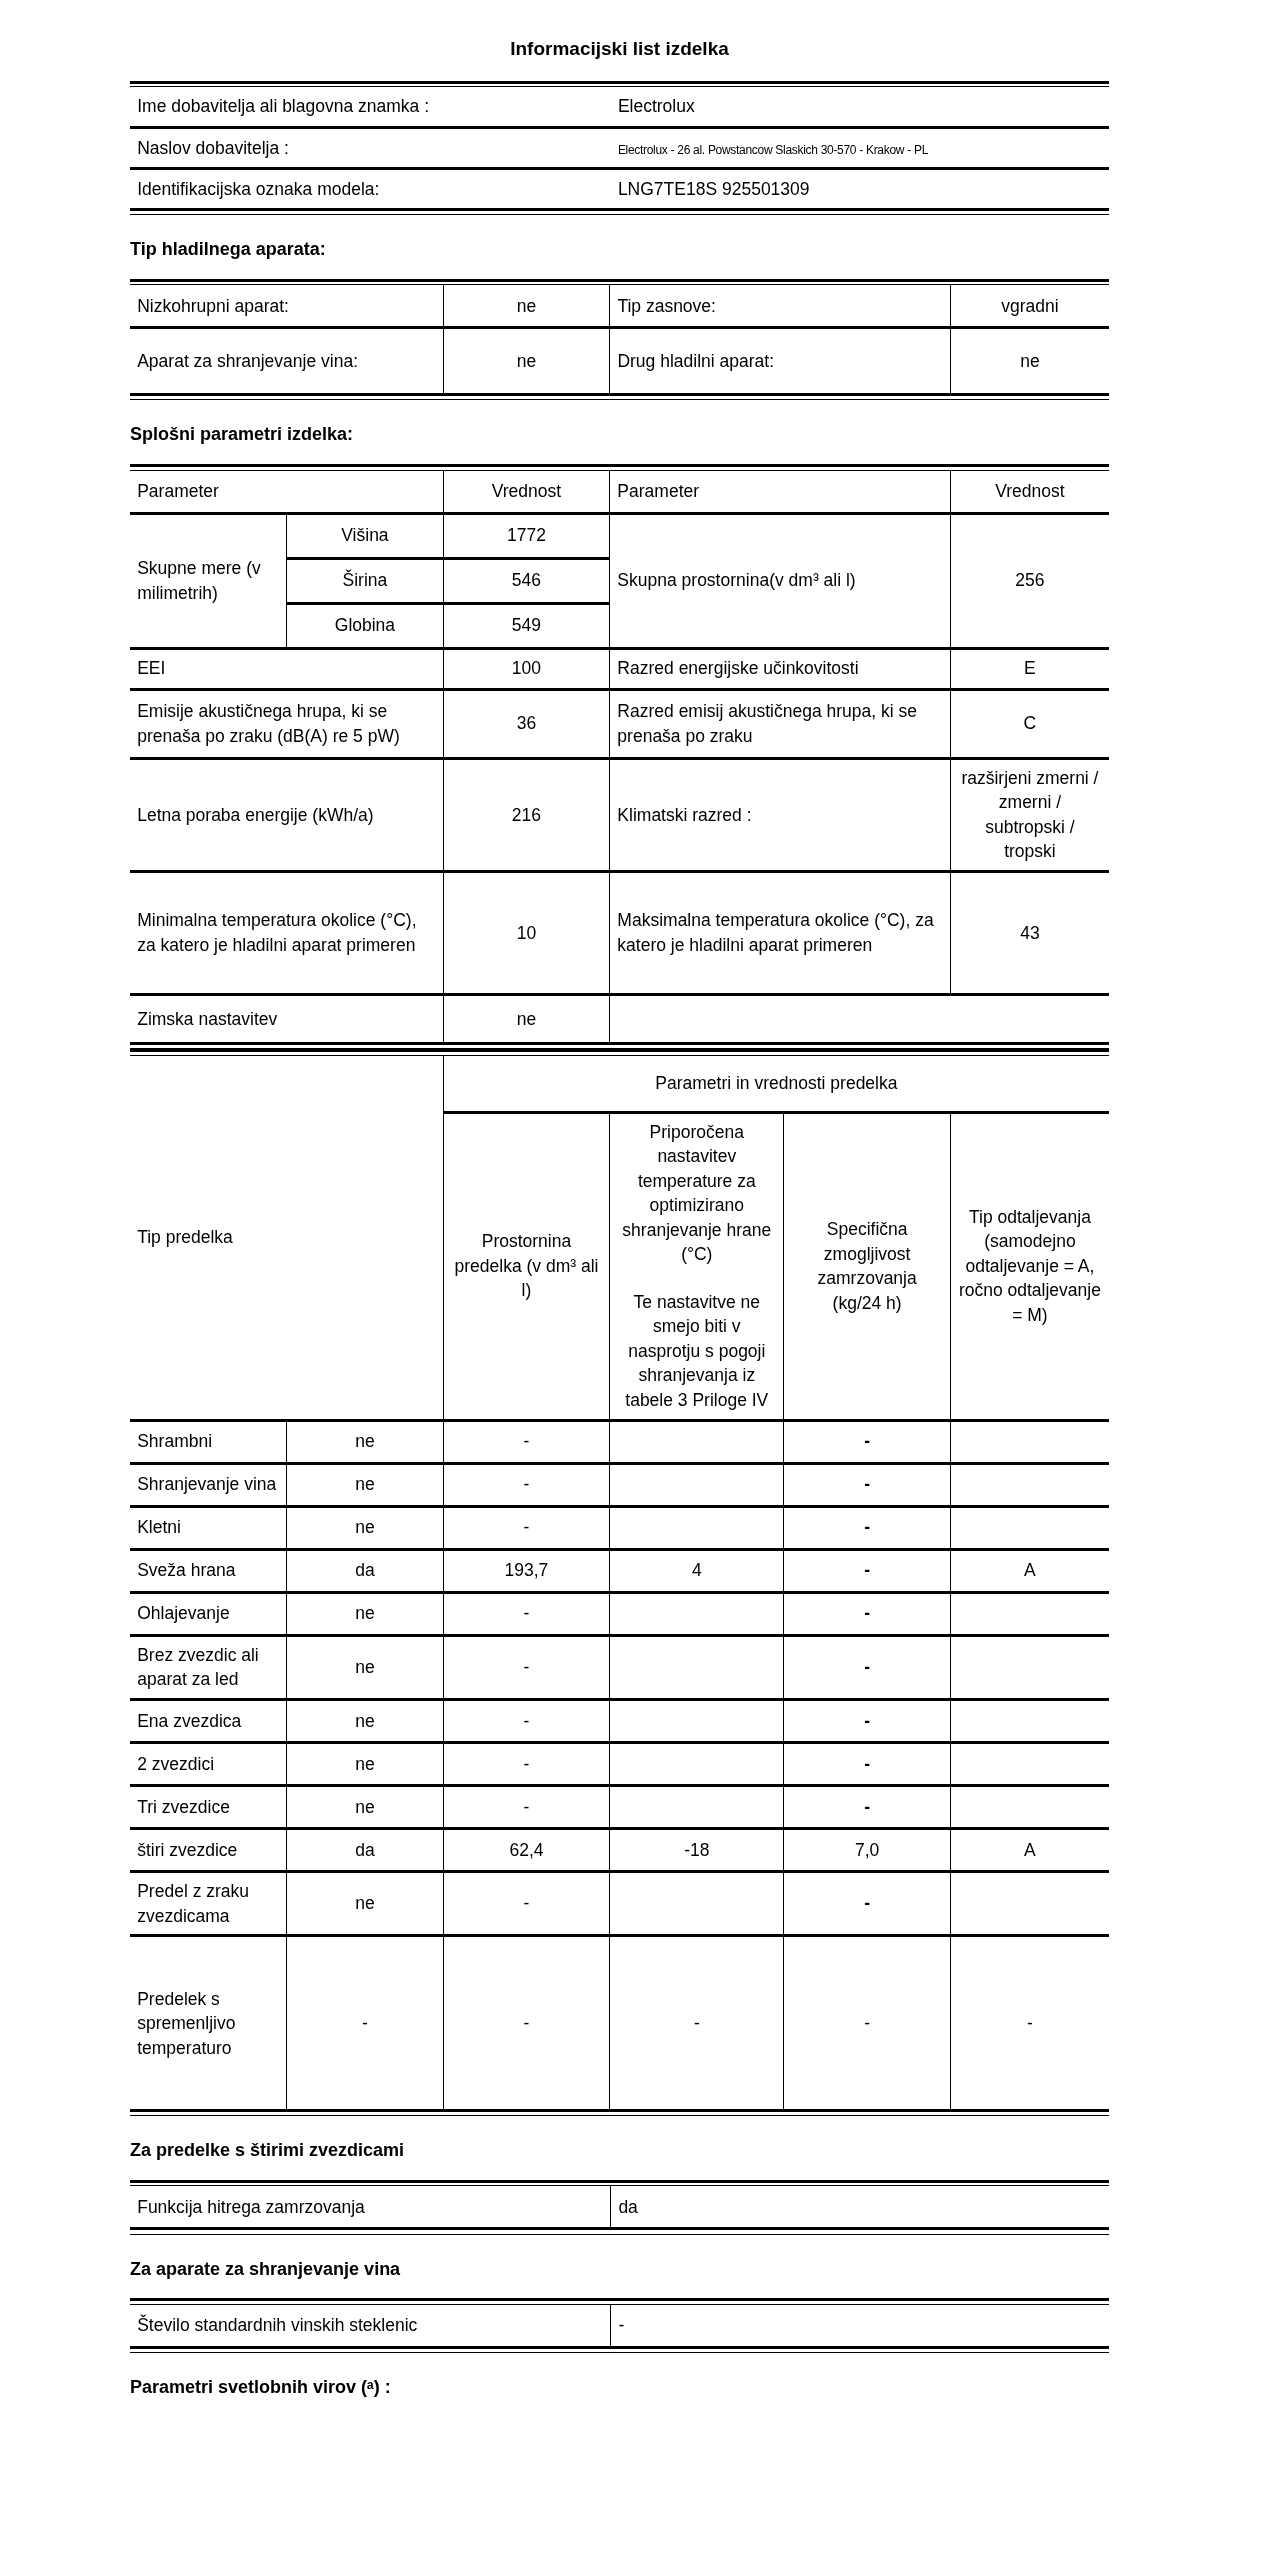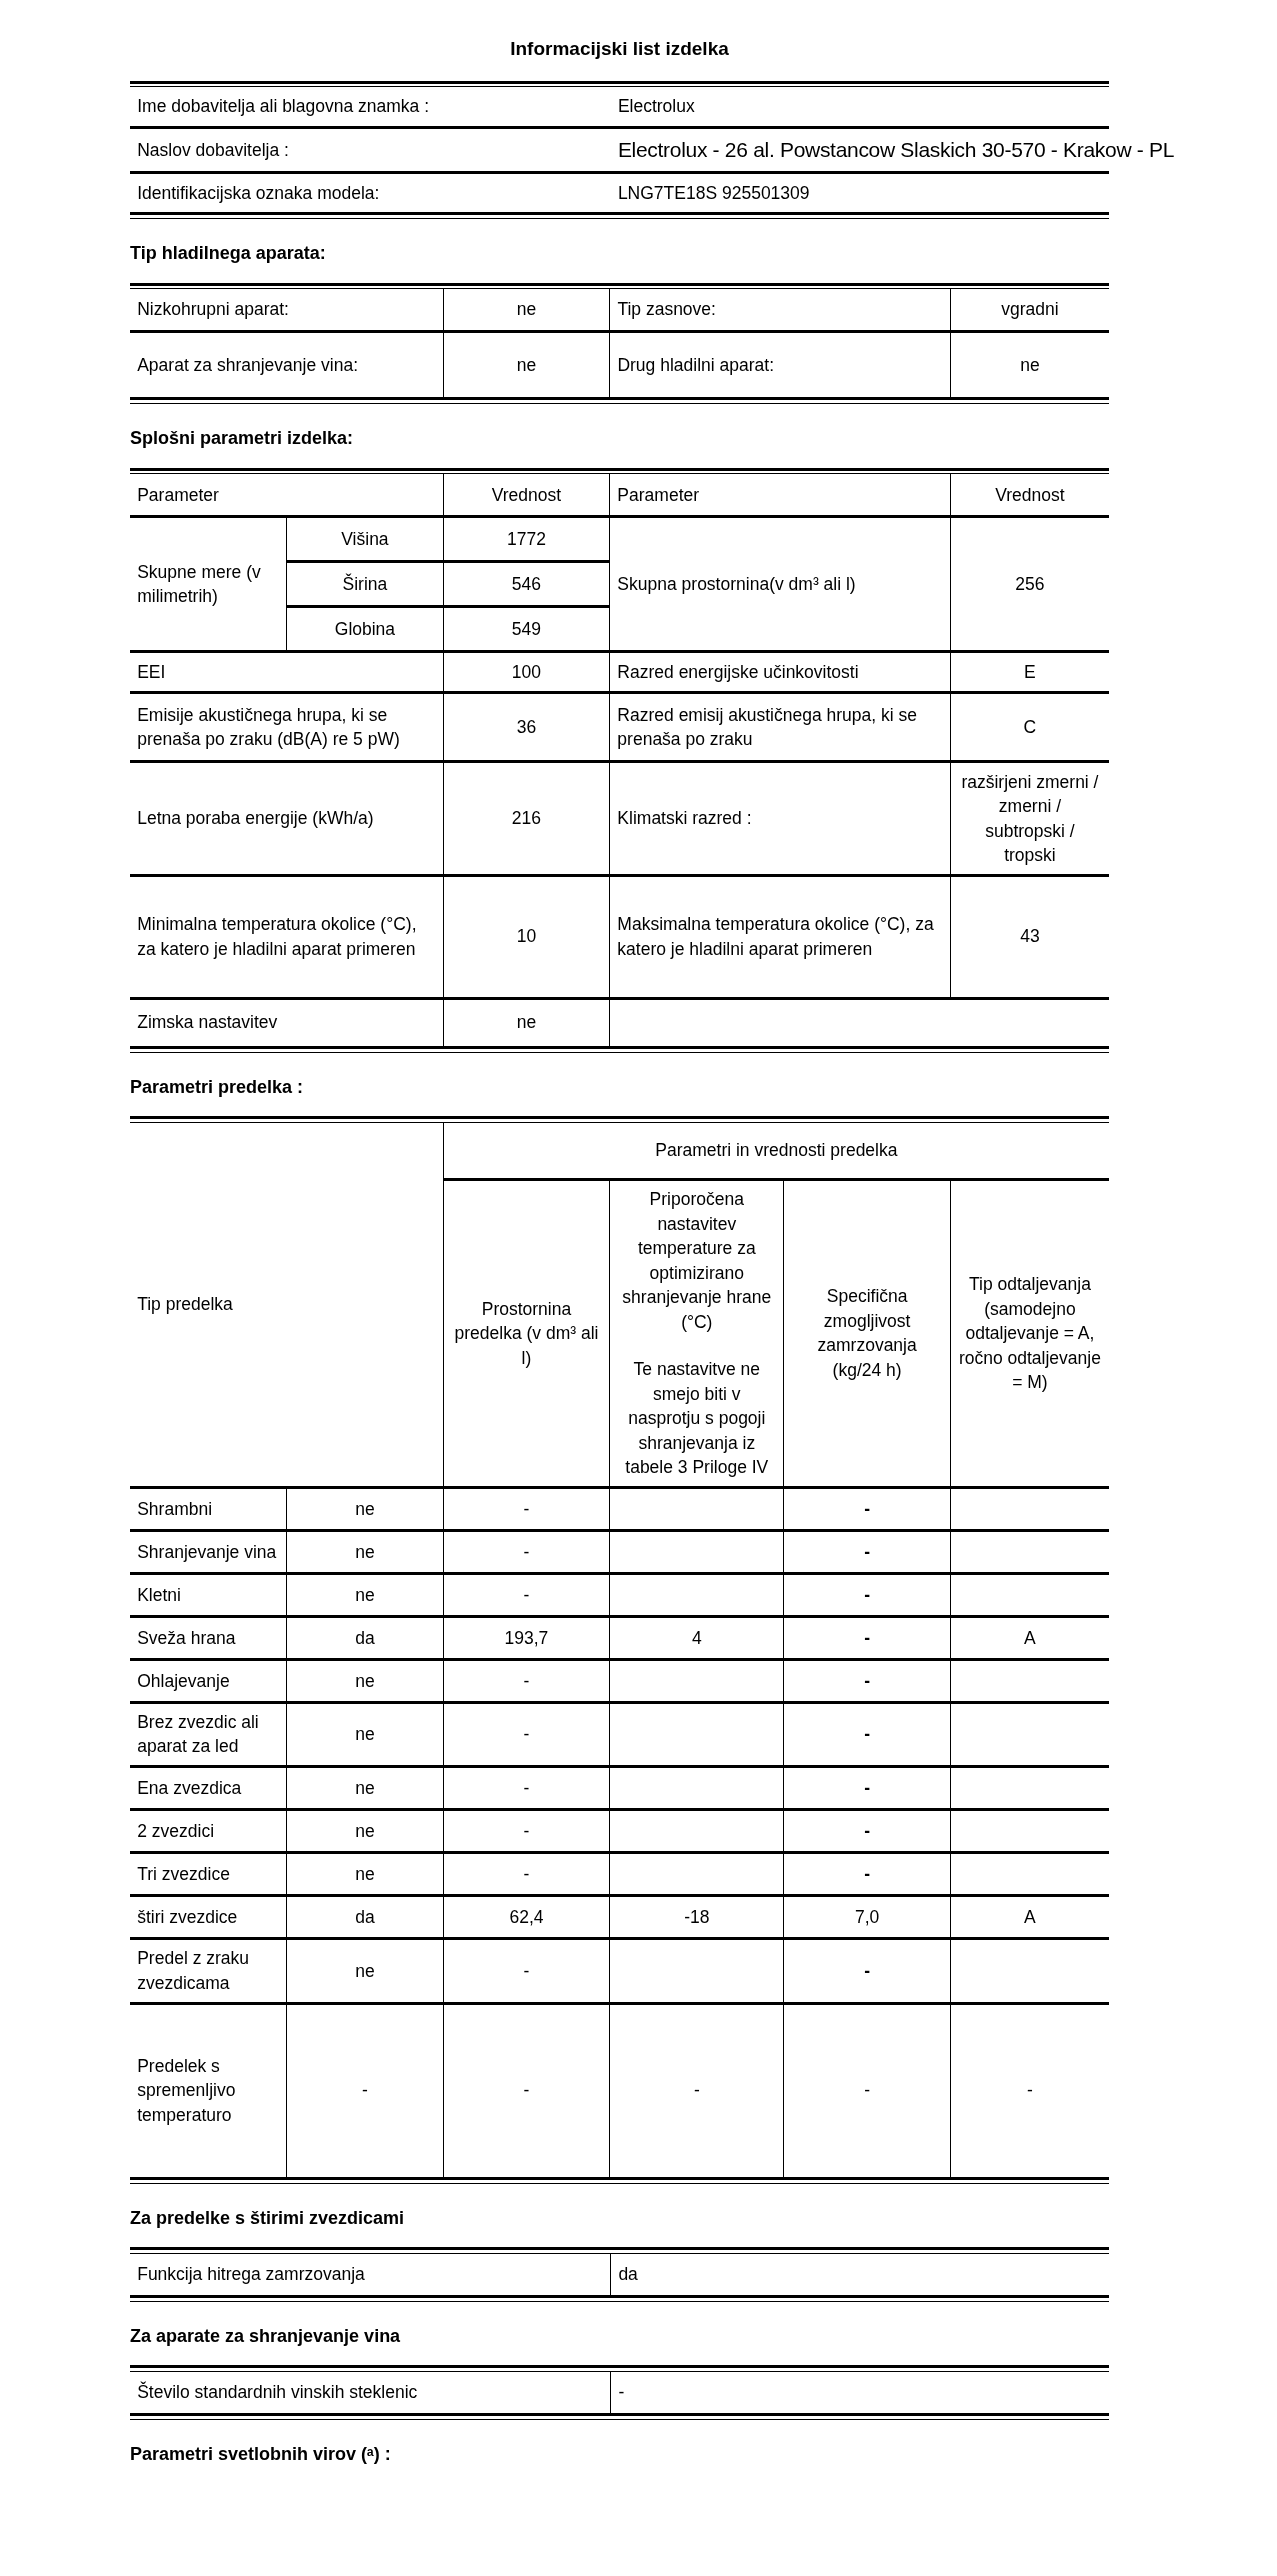--- a/index.html
+++ b/index.html
@@ -13,21 +13,21 @@
   table.tbl{width:100%;border-collapse:collapse;table-layout:fixed;
             border-top:1.5px solid #000;border-bottom:3.6px solid #000;font-size:17.5px;line-height:1.4;}
   table.tbl td{border:1.5px solid #000;vertical-align:middle;padding:6.2px 7.2px;word-wrap:break-word;}
   table.tbl tr:not(:first-child) td{border-top-width:3.1px;}
   table.tbl td:first-child{border-left:none;}
   table.tbl td:last-child{border-right:none;}
   table.tbl.nov td{border-left:none;border-right:none;}
   td.lab{text-align:left;}
   td.cen{text-align:center;}
   td.vl{text-align:left;}
-  .supval{white-space:nowrap;font-size:21px;letter-spacing:-0.3px;}
+  .supval{white-space:nowrap;font-size:12px;letter-spacing:-0.3px;}
   .bd{font-weight:bold;}
   tr.r80{height:41px;} tr.r84{height:43px;} tr.r88{height:45px;} tr.r96{height:49px;}
   tr.r130{height:67px;margin-left:47px;} tr.r134{height:69px;} tr.r170{height:88px;} tr.r238{height:123px;}
   tr.r110{height:57px;} tr.r510{height:263px;} tr.dr{height:43px;} tr.tall{height:175px;}
   .hdrgap{margin-top:23px;}
 </style>
 </head>
 <body>
 
 <div class="page">
@@ -142,21 +142,20 @@
         </tr>
         <tr class="r96">
           <td class="lab" colspan="2"><span>Zimska nastavitev</span></td>
           <td class="cen"><span>ne</span></td>
           <td colspan="2"><span></span></td>
         </tr>
       </tbody>
         </table>
     </div>
 
-    <div class="sect-title">Parametri predelka :</div>
     <div class="tw">
       <table class="tbl">
         <colgroup>
             <col style="width:16%">
             <col style="width:16%">
             <col style="width:17%">
             <col style="width:17.8%">
             <col style="width:17%">
             <col style="width:16.2%">
           </colgroup>

